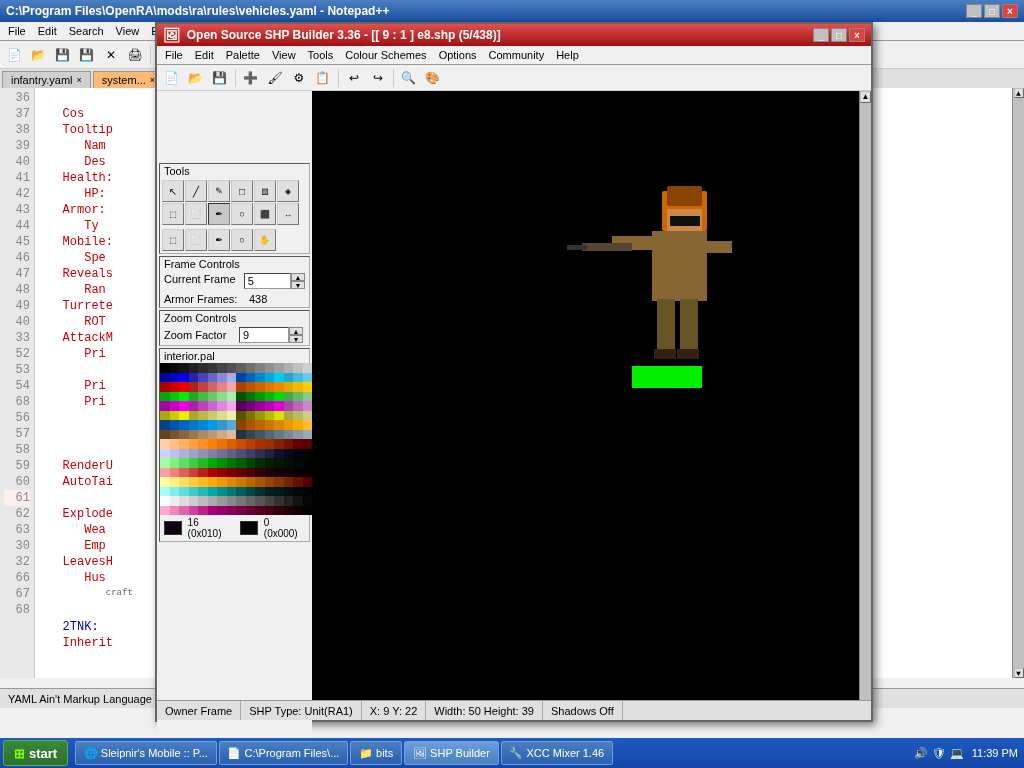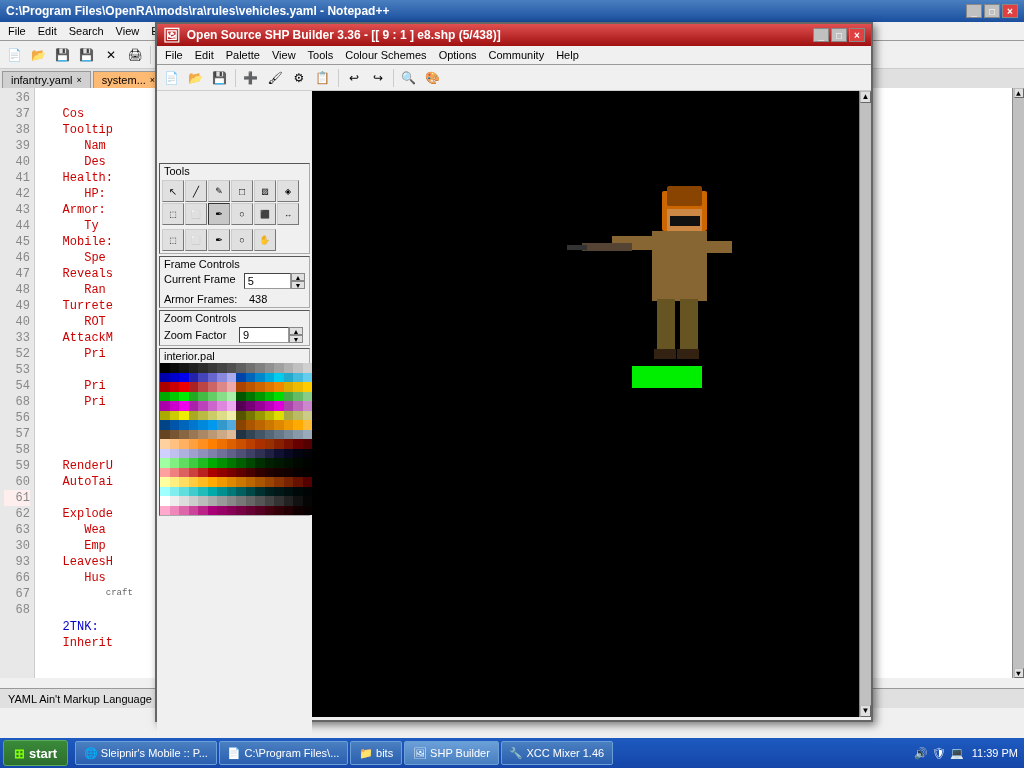--- a/index.html
+++ b/index.html
@@ -223,21 +223,21 @@
         <div>68</div>
       <div>56</div>
         <div>57</div>
         <div>58</div>
         <div>59</div>
         <div>60</div>
       <div style="background:#fee">61</div>
         <div>62</div>
         <div>63</div>
         <div>30</div>
-        <div>93</div>
+        <div>32</div>
       <div>66</div>
         <div>67</div>
         <div>68</div>
     </div>
     <div class="code-content">
 <span class="kw-red">   Cos</span>
 <span class="kw-red">   Tooltip</span>
 <span class="kw-red">      Nam</span>
 <span class="kw-red">      Des</span>
 <span class="kw-red">   Health:</span>
@@ -646,20 +646,26 @@
             <div class="pal-cell" style="background: rgb(136, 0, 85);"></div>
             <div class="pal-cell" style="background: rgb(119, 0, 68);"></div>
             <div class="pal-cell" style="background: rgb(102, 0, 51);"></div>
             <div class="pal-cell" style="background: rgb(85, 0, 34);"></div>
             <div class="pal-cell" style="background: rgb(68, 0, 17);"></div>
             <div class="pal-cell" style="background: rgb(51, 0, 8);"></div>
             <div class="pal-cell" style="background: rgb(34, 0, 4);"></div>
             <div class="pal-cell" style="background: rgb(17, 0, 2);"></div>
             <div class="pal-cell" style="background: rgb(8, 0, 1);"></div>
           </div>
+        <div class="color-indicators">
+          <div class="color-box" style="background:#100010"></div>
+          <span>16 (0x010)</span>
+          <div class="color-box" style="background:#000000"></div>
+          <span>0 (0x000)</span>
+        </div>
       </div>
 
     </div>
 
     <div style="flex:1;background:black;position:relative;overflow:hidden">
       
       <svg width="100%" height="100%" xmlns="http://www.w3.org/2000/svg">
         <rect width="100%" height="100%" fill="black"></rect>
 
         <rect x="350" y="100" width="45" height="40" fill="#cc6600" rx="2"></rect>
@@ -687,20 +693,27 @@
       </svg>
       
       <div style="position:absolute;right:0;top:0;width:12px;height:100%;background:#c0c0c0;border-left:1px solid #888;display:flex;flex-direction:column">
         <div style="height:12px;background:#e0e0e0;border:1px outset #bbb;text-align:center;font-size:8px;cursor:pointer">▲</div>
         <div style="flex:1"></div>
         <div style="height:12px;background:#e0e0e0;border:1px outset #bbb;text-align:center;font-size:8px;cursor:pointer">▼</div>
       </div>
     </div>
   </div>
 
+  <div class="status-bar" style="position:absolute;bottom:0;width:100%;background:#e0e0e0;border-top:1px solid #999;height:20px;display:flex">
+    <div class="status-seg">Owner Frame</div>
+    <div class="status-seg">SHP Type: Unit(RA1)</div>
+    <div class="status-seg">X: 9 Y: 22</div>
+    <div class="status-seg">Width: 50 Height: 39</div>
+    <div class="status-seg">Shadows Off</div>
+  </div>
 </div>
 
 <div id="taskbar">
   <div class="start-btn">
     <span style="color:#7fff00">⊞</span>
     <span>start</span>
   </div>
   <div class="taskbar-items">
     <div class="taskbar-item">
       <span>🌐</span>

